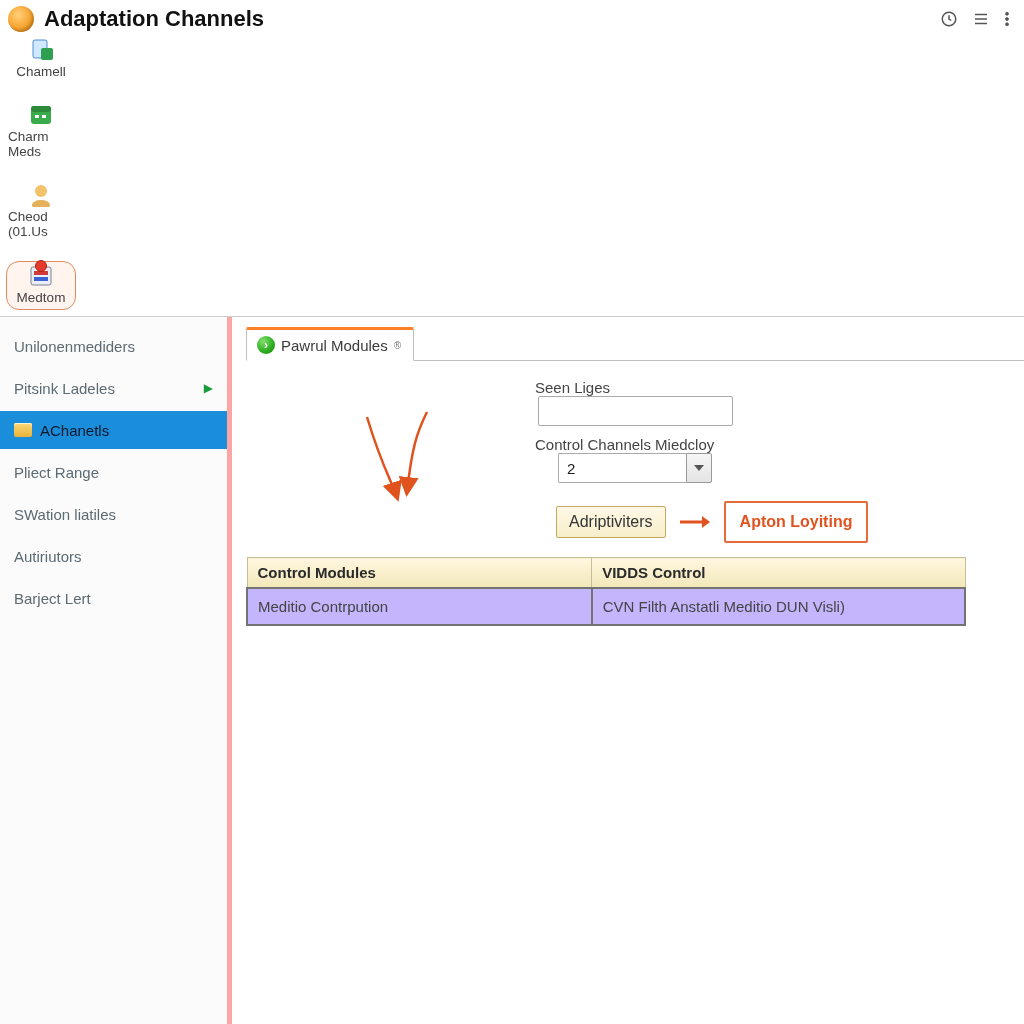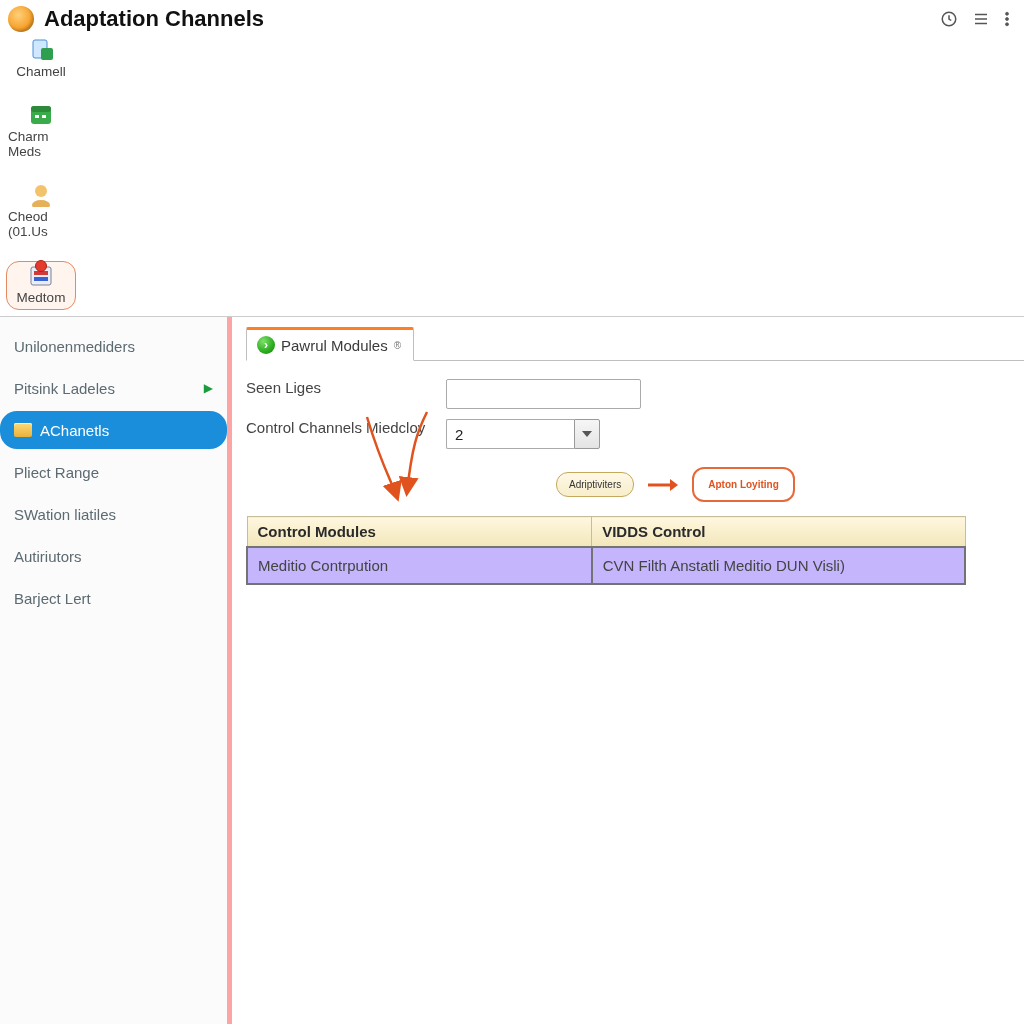--- a/index.html
+++ b/index.html
@@ -94,23 +94,22 @@
       justify-content: space-between;
       padding: 8px 14px;
       height: 38px;
       color: #5c6a72;
       font-size: 15px;
       cursor: pointer;
     }
     .nav-item + .nav-item { margin-top: 4px; }
     .nav-item.active {
       background: #1a8edb;
-      color: #ffffff;
+      color: #0f172a;
       font-weight: 500;
-      border-radius: 17px;
     }
     .nav-item .folder {
       width: 18px; height: 14px;
       background: linear-gradient(#ffd97a,#e8b23a);
       border-radius: 2px;
       margin-right: 8px;
       display: inline-block;
       box-shadow: inset 0 1px 0 #fff6d1;
     }
     .nav-item .chev {
@@ -148,21 +147,23 @@
       color: #fff; font-weight: 700; font-size: 12px;
     }
     .tab .sup { font-size: 10px; vertical-align: super; color: #777; }
     .tab-strip-line {
       border-bottom: 1px solid #bfbfbf;
       margin-top: -1px;
     }
 
     .form-row {
       display: flex;
+      align-items: center;
       margin-top: 18px;
+      flex-direction: column;
     }
     .form-label {
       width: 200px;
       color: #444;
       font-size: 15px;
     }
     .text-input {
       width: 195px;
       height: 30px;
       border: 1px solid #aaa;
@@ -196,22 +197,22 @@
     .select-btn svg { width: 10px; height: 6px; fill: #555; }
 
     .btn-row {
       display: flex;
       align-items: center;
       gap: 14px;
       margin: 18px 0 14px 310px;
     }
     .btn {
       padding: 6px 12px;
-      border-radius: 12px;
-      font-size: 10px;
+      border-radius: 2px;
+      font-size: 16px;
       cursor: pointer;
     }
     .btn-plain {
       border: 1px solid #c5a85e;
       background: linear-gradient(#fff8e6,#f7eecb);
       color: #333;
     }
     .btn-cta {
       border: 2px solid #e46a3a;
       background: #fff;

